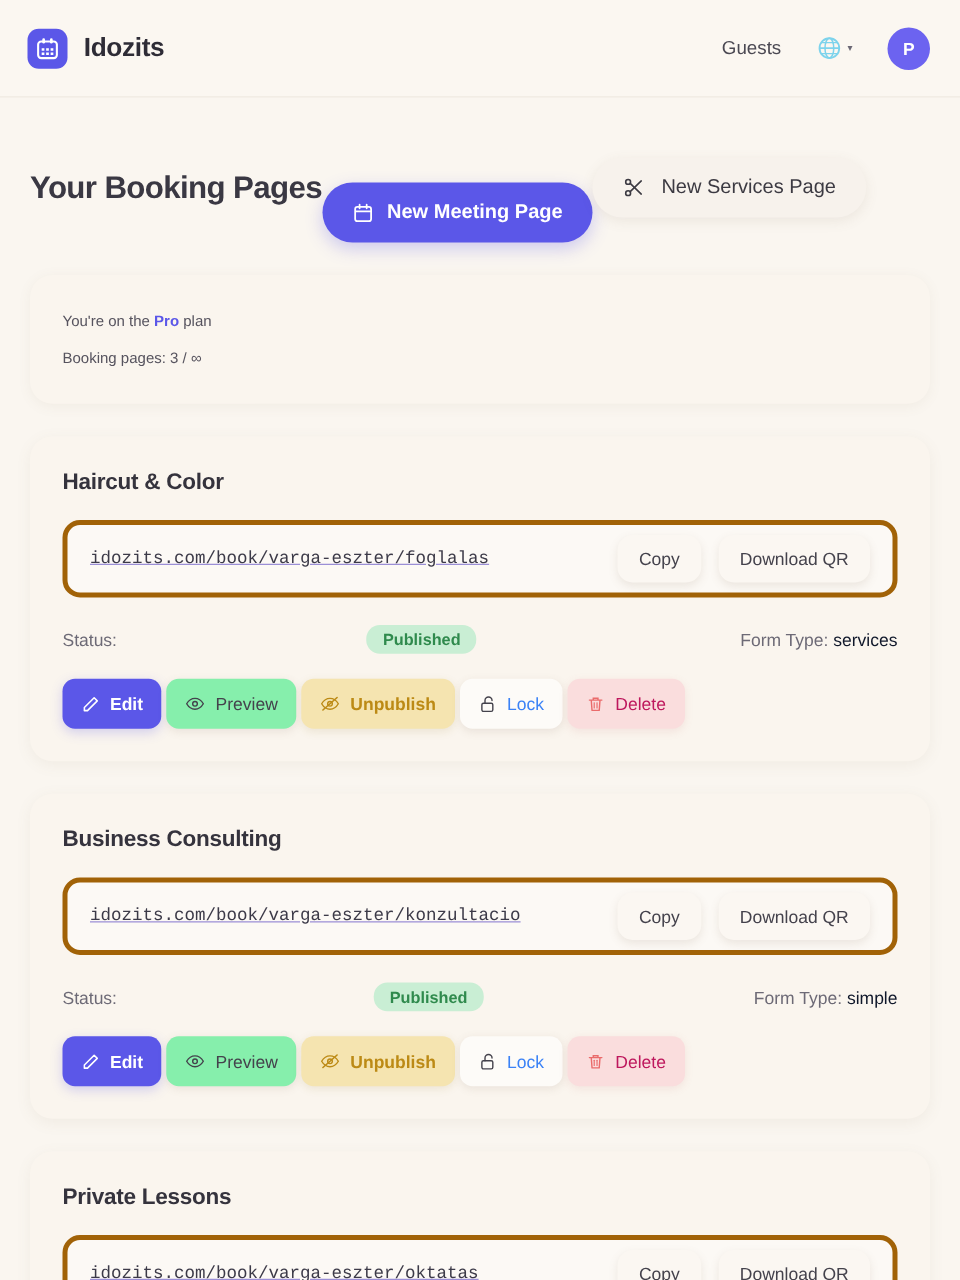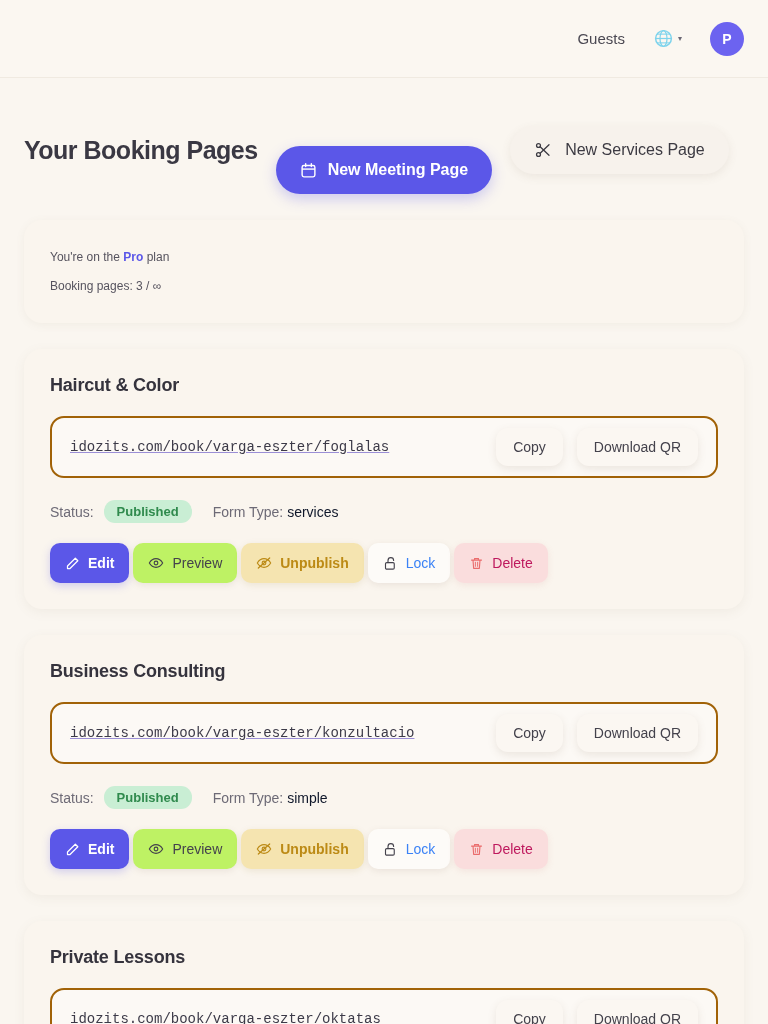--- a/index.html
+++ b/index.html
@@ -89,21 +89,20 @@
     align-items: center;
     justify-content: center;
     cursor: pointer;
   }
 
   
   .page-head {
     display: flex;
     align-items: center;
     padding: 28px 24px 0 24px;
-    gap: 18px;
   }
 
   .page-title {
     font-size: 25px;
     font-weight: bold;
     color: #3a3843;
     letter-spacing: -0.5px;
     white-space: nowrap;
   }
 
@@ -178,21 +177,21 @@
   .card-title {
     font-size: 18px;
     font-weight: bold;
     color: #35333d;
     letter-spacing: -0.2px;
     margin-bottom: 20px;
   }
 
   .url-box {
     background: #fcf9f5;
-    border: 2px solid #a16207;
+    border: 4px solid #a16207;
     border-radius: 14px;
     height: 62px;
     display: flex;
     align-items: center;
     padding: 0 18px;
     gap: 14px;
   }
 
   .url-text {
     font-family: "Liberation Mono", monospace;
@@ -221,20 +220,21 @@
     flex: 0 0 auto;
   }
 
   .status-row {
     display: flex;
     align-items: center;
     gap: 10px;
     margin: 22px 0 20px 0;
     font-size: 14px;
     color: #6d6a76;
+    justify-content: space-between;
   }
 
   .badge {
     background: #c9eed4;
     color: #2f8a4d;
     font-size: 13px;
     font-weight: bold;
     border-radius: 11px;
     padding: 5px 13px;
     line-height: 1;
@@ -269,21 +269,21 @@
     white-space: nowrap;
   }
 
   .act-edit {
     background: #5b57e8;
     color: #ffffff;
     font-weight: bold;
     box-shadow: 0 3px 9px rgba(91,87,232,0.25);
   }
   .act-preview {
-    background: #bef264;
+    background: #86efac;
     color: #44424c;
     box-shadow: 0 2px 7px rgba(120,100,80,0.12);
   }
   .act-unpublish {
     background: #f5e4b0;
     color: #bc8a15;
     font-weight: bold;
     box-shadow: 0 2px 7px rgba(150,120,40,0.13);
   }
   .act-lock {
@@ -296,20 +296,36 @@
     color: #be185d;
     box-shadow: 0 2px 7px rgba(200,110,110,0.12);
   }
 
   svg { display: block; flex: 0 0 auto; }
 </style>
 </head>
 <body>
 
 <div class="topbar">
+  <div class="brand">
+    <span class="brand-logo">
+      <svg width="20" height="20" viewBox="0 0 24 24">
+        <rect x="3" y="5" width="18" height="16" rx="3" fill="none" stroke="#ffffff" stroke-width="2"></rect>
+        <rect x="7" y="2" width="2.6" height="5" rx="1.3" fill="#ffffff"></rect>
+        <rect x="14.4" y="2" width="2.6" height="5" rx="1.3" fill="#ffffff"></rect>
+        <rect x="6.4" y="11.5" width="2.6" height="2.4" fill="#ffffff"></rect>
+        <rect x="10.7" y="11.5" width="2.6" height="2.4" fill="#ffffff"></rect>
+        <rect x="15" y="11.5" width="2.6" height="2.4" fill="#ffffff"></rect>
+        <rect x="6.4" y="15.6" width="2.6" height="2.4" fill="#ffffff"></rect>
+        <rect x="10.7" y="15.6" width="2.6" height="2.4" fill="#ffffff"></rect>
+        <rect x="15" y="15.6" width="2.6" height="2.4" fill="#ffffff"></rect>
+      </svg>
+    </span>
+    <span class="brand-name">Idozits</span>
+  </div>
 
   <div class="topbar-right">
     <span class="nav-link">Guests</span>
 
     <span class="lang-select">
       <span>
         <svg width="21" height="21" viewBox="0 0 24 24">
           <circle cx="12" cy="12" r="9" fill="none" stroke="#7dd3ec" stroke-width="1.7"></circle>
           <ellipse cx="12" cy="12" rx="4" ry="9" fill="none" stroke="#7dd3ec" stroke-width="1.4"></ellipse>
           <line x1="3" y1="12" x2="21" y2="12" stroke="#7dd3ec" stroke-width="1.4"></line>

